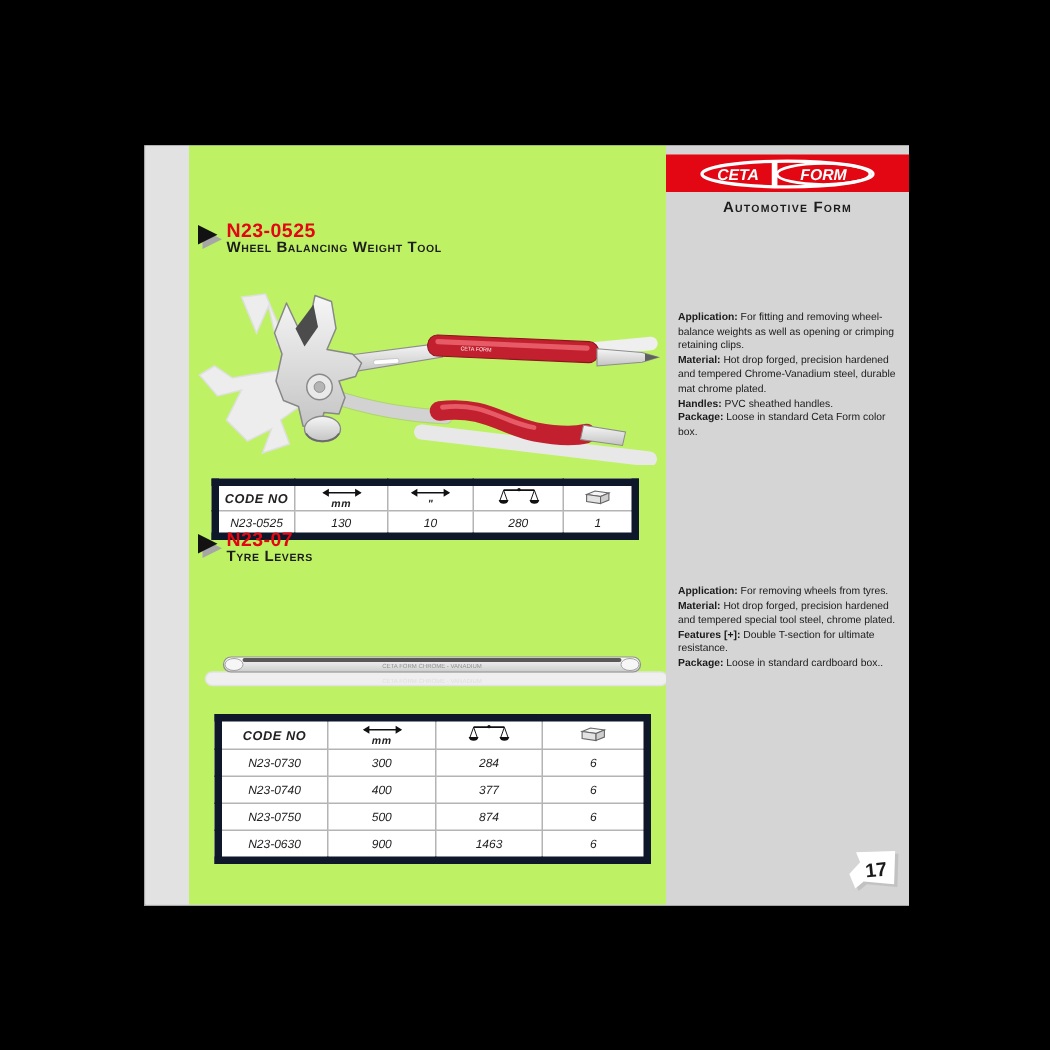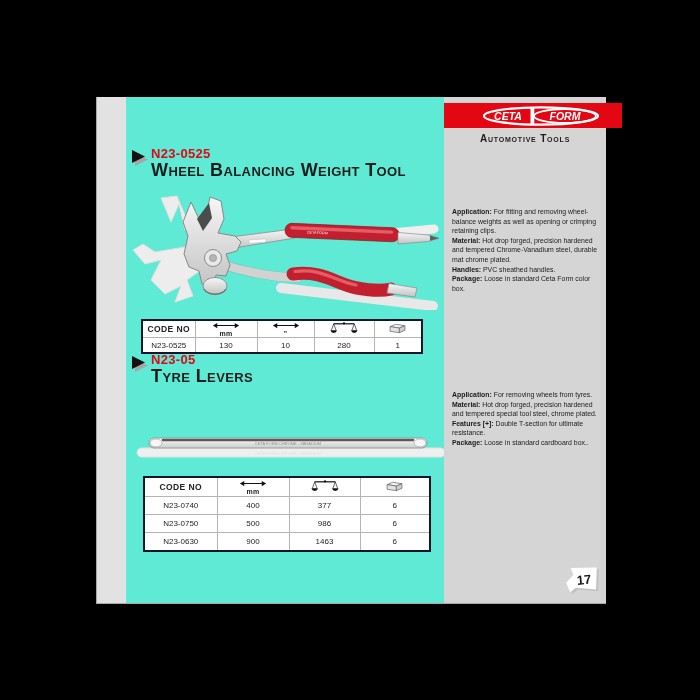--- a/index.html
+++ b/index.html
@@ -6,36 +6,36 @@
   body{
     width:700px;height:700px;background:#000;position:relative;overflow:hidden;
     font-family:"Liberation Sans",sans-serif;
   }
   svg text{font-family:"Liberation Sans",sans-serif;}
   .page{
     position:absolute;left:96px;top:97px;width:509px;height:506px;background:#fff;
     border-left:1px solid #a8a8a8;border-bottom:1px solid #a8a8a8;
   }
   .edge-strip{position:absolute;left:0;top:0;width:29px;height:506px;background:#e2e2e2;}
-  .content{position:absolute;left:29px;top:0;width:318px;height:506px;background:#5eead4;}
+  .content{position:absolute;left:29px;top:0;width:318px;height:506px;background:#bef264;}
   .sidebar{position:absolute;left:347px;top:0;width:162px;height:506px;background:#d5d5d5;}
   .logo-box{position:absolute;left:0;top:6px;width:162px;height:25px;background:#e30613;
-    display:flex;align-items:center;justify-content:center;padding-left:16px;}
+    display:flex;align-items:center;justify-content:center;}
   .sidebar-title{position:absolute;left:0;top:36px;width:162px;text-align:center;
     font-weight:bold;font-size:10px;letter-spacing:.8px;color:#1c1c1c;font-variant:small-caps;}
   .desc{position:absolute;left:8px;width:148px;font-size:6.9px;line-height:9.6px;color:#1a1a1a;}
   .desc .lbl{font-weight:bold;}
   .d1{top:110px;} .d2{top:293px;}
   .marker{position:absolute;}
   .sec-code{position:absolute;font-weight:bold;font-size:13px;color:#e30613;letter-spacing:.3px;}
-  .sec-title{position:absolute;font-weight:bold;font-size:18px;color:#1d1d1b;
+  .sec-title{position:absolute;font-weight:bold;font-size:10px;color:#1d1d1b;
     font-variant:small-caps;letter-spacing:.4px;}
   .tool-img{position:absolute;}
   table.spec{border-collapse:collapse;table-layout:fixed;position:absolute;background:#fff;
-    border:2px solid #0f172a;}
+    border:5px solid #0f172a;font-style:italic;}
   table.spec th,table.spec td{border:1px solid #b4b4b4;text-align:center;vertical-align:middle;
     padding:0;color:#222;}
   table.spec th{font-size:8.5px;font-weight:bold;letter-spacing:.4px;}
   table.spec td{font-size:8px;}
   .t1{left:15px;top:222px;width:280px;}
   .t1 th{height:16px;} .t1 td{height:14px;}
   .t2{left:17px;top:379px;width:286px;}
   .t2 th{height:18px;} .t2 td{height:17px;}
   .ih{display:flex;flex-direction:column;align-items:center;justify-content:center;gap:1px;}
   .ih .u{font-size:7px;font-weight:bold;line-height:7px;}
@@ -162,21 +162,21 @@
         </tr>
       </tbody>
     </table>
 
     <div class="marker" style="left:3px;top:258px;">
       <svg width="20" height="17" viewBox="0 0 20 17">
         <polygon points="6,4 19,10.5 6,17" fill="#a6a6a6"></polygon>
         <polygon points="3,1 16,7.5 3,14" fill="#121212"></polygon>
       </svg>
     </div>
-    <div class="sec-code" style="left:25px;top:255px;">N23-05</div>
+    <div class="sec-code" style="left:25px;top:255px;">N23-07</div>
     <div class="sec-title" style="left:25px;top:269px;">Tyre Levers</div>
 
     <div class="tool-img" style="left:5px;top:330px;">
       <svg width="320" height="38" viewBox="0 0 320 38">
         <rect x="6" y="21" width="308" height="9" rx="4.5" fill="#efefef" stroke="#e2e2e2"></rect>
         <text x="157" y="28" font-size="4" fill="#e0e0e0" text-anchor="middle">CETA FORM   CHROME - VANADIUM</text>
         <g>
           <rect x="18" y="11" width="278" height="10" rx="5" fill="url(#chromeGrad)" stroke="#8f8f8f" stroke-width="0.8"></rect>
           <path d="M32,13 h250" stroke="#3f3f3f" stroke-width="2.6" stroke-linecap="round" opacity="0.85"></path>
           <ellipse cx="25" cy="16" rx="6" ry="4" fill="#f6f6f6" stroke="#9a9a9a" stroke-width="0.6"></ellipse>
@@ -220,29 +220,35 @@
             <svg width="21" height="13" viewBox="0 0 22 14">
                 <path d="M3,5 L9,2.5 L19,4 L13,6.5 Z" fill="#f5f5f5" stroke="#666" stroke-width="0.8"></path>
                 <path d="M3,5 L13,6.5 L13,11.5 L3,10 Z" fill="#e3e3e3" stroke="#666" stroke-width="0.8"></path>
                 <path d="M13,6.5 L19,4 L19,9 L13,11.5 Z" fill="#cfcfcf" stroke="#666" stroke-width="0.8"></path>
               </svg>
           </th>
         </tr>
       </thead>
       <tbody>
         <tr>
+          <td>N23-0730</td>
+          <td>300</td>
+          <td>284</td>
+          <td>6</td>
+        </tr>
+        <tr>
           <td>N23-0740</td>
           <td>400</td>
           <td>377</td>
           <td>6</td>
         </tr>
         <tr>
           <td>N23-0750</td>
           <td>500</td>
-          <td>986</td>
+          <td>874</td>
           <td>6</td>
         </tr>
         <tr>
           <td>N23-0630</td>
           <td>900</td>
           <td>1463</td>
           <td>6</td>
         </tr>
       </tbody>
     </table>
@@ -251,21 +257,21 @@
   <div class="sidebar">
     <div class="logo-box">
       <svg width="120" height="20" viewBox="0 0 120 20">
         <ellipse cx="60" cy="10" rx="57" ry="8.6" fill="none" stroke="#fff" stroke-width="2.2"></ellipse>
         <ellipse cx="84" cy="10" rx="31" ry="7" fill="none" stroke="#fff" stroke-width="1.8"></ellipse>
         <rect x="49.5" y="1" width="3.8" height="18" fill="#fff"></rect>
         <text x="27" y="13.8" font-size="10.5" font-weight="bold" font-style="italic" fill="#fff" text-anchor="middle">CETA</text>
         <text x="84" y="13.8" font-size="10.5" font-weight="bold" font-style="italic" fill="#fff" text-anchor="middle">FORM</text>
       </svg>
     </div>
-    <div class="sidebar-title">Automotive Tools</div>
+    <div class="sidebar-title">Automotive Form</div>
 
     <div class="desc d1">
       <span class="lbl">Application:</span><span> For fitting and removing wheel-balance weights as well as opening or crimping retaining clips.</span><br>
       <span class="lbl">Material:</span><span> Hot drop forged, precision hardened and tempered Chrome-Vanadium steel, durable mat chrome plated.</span><br>
       <span class="lbl">Handles:</span><span> PVC sheathed handles.</span><br>
       <span class="lbl">Package:</span><span> Loose in standard Ceta Form color box.</span>
     </div>
 
     <div class="desc d2">
       <span class="lbl">Application:</span><span> For removing wheels from tyres.</span><br>

